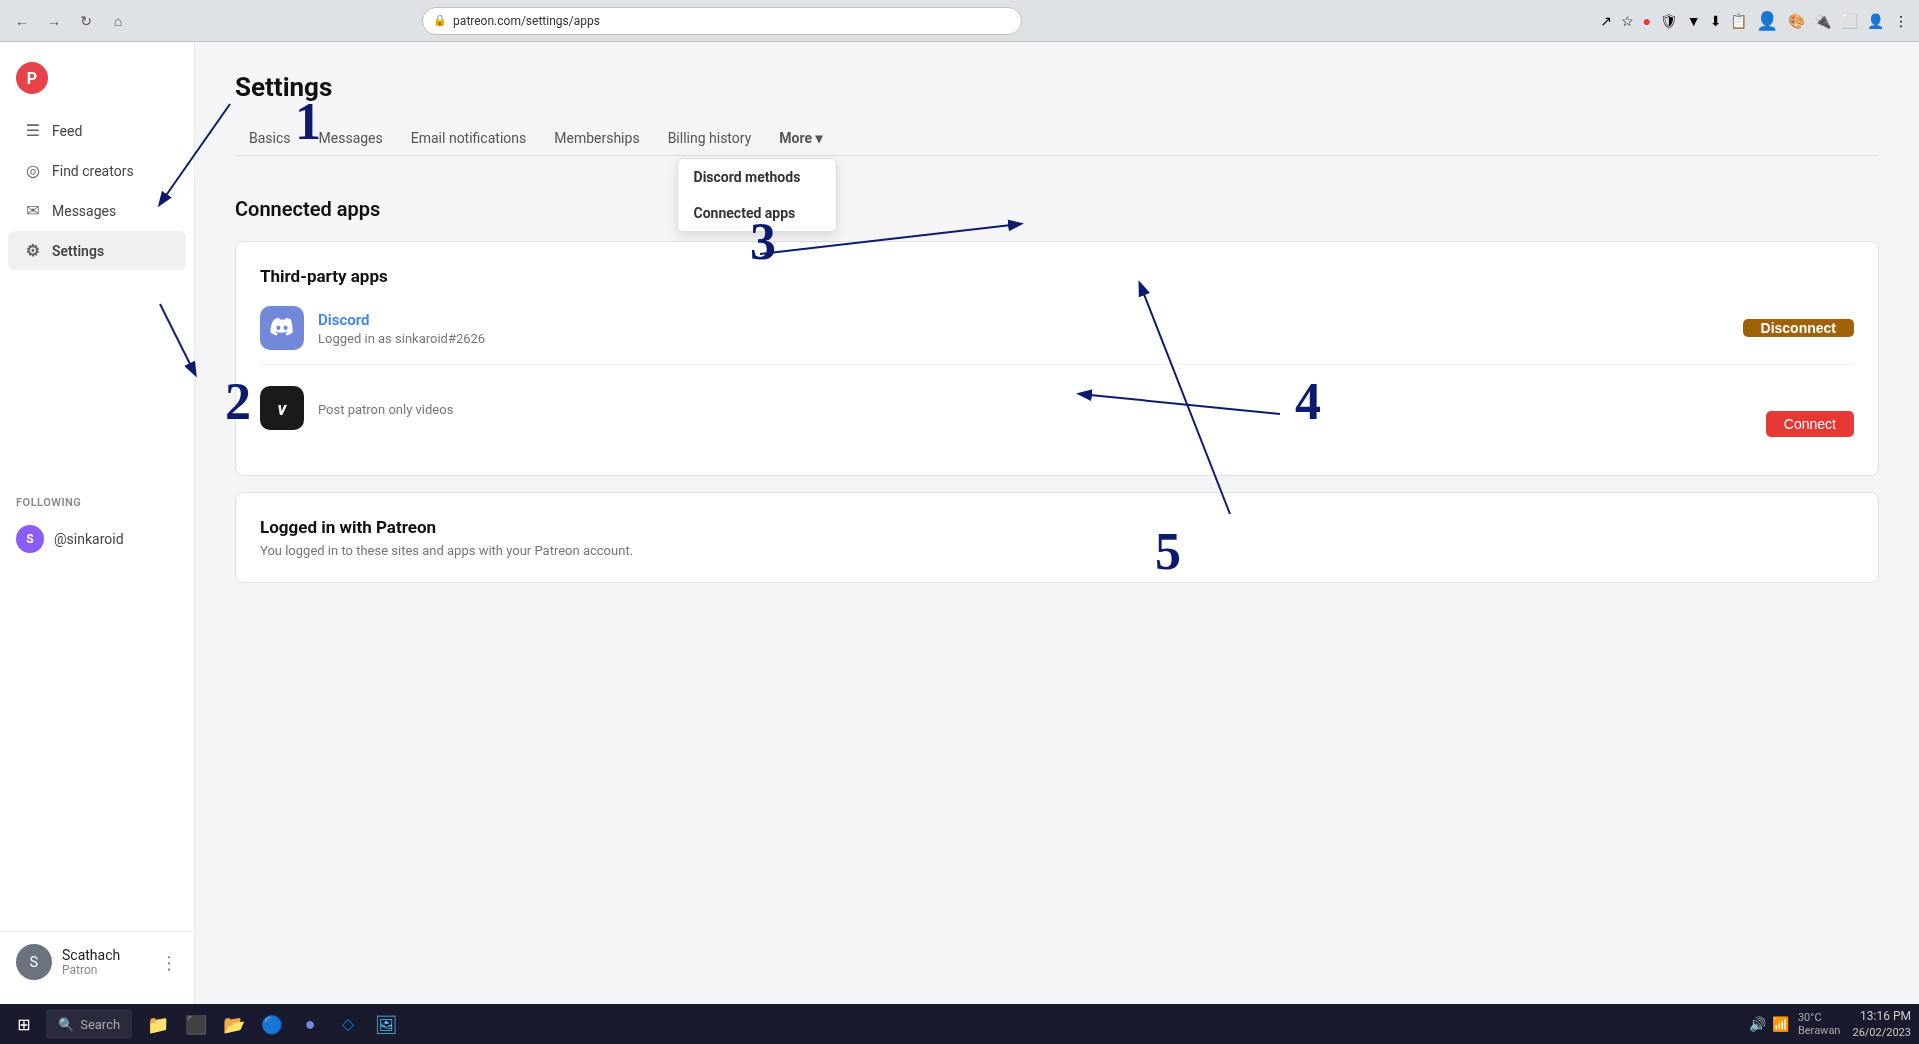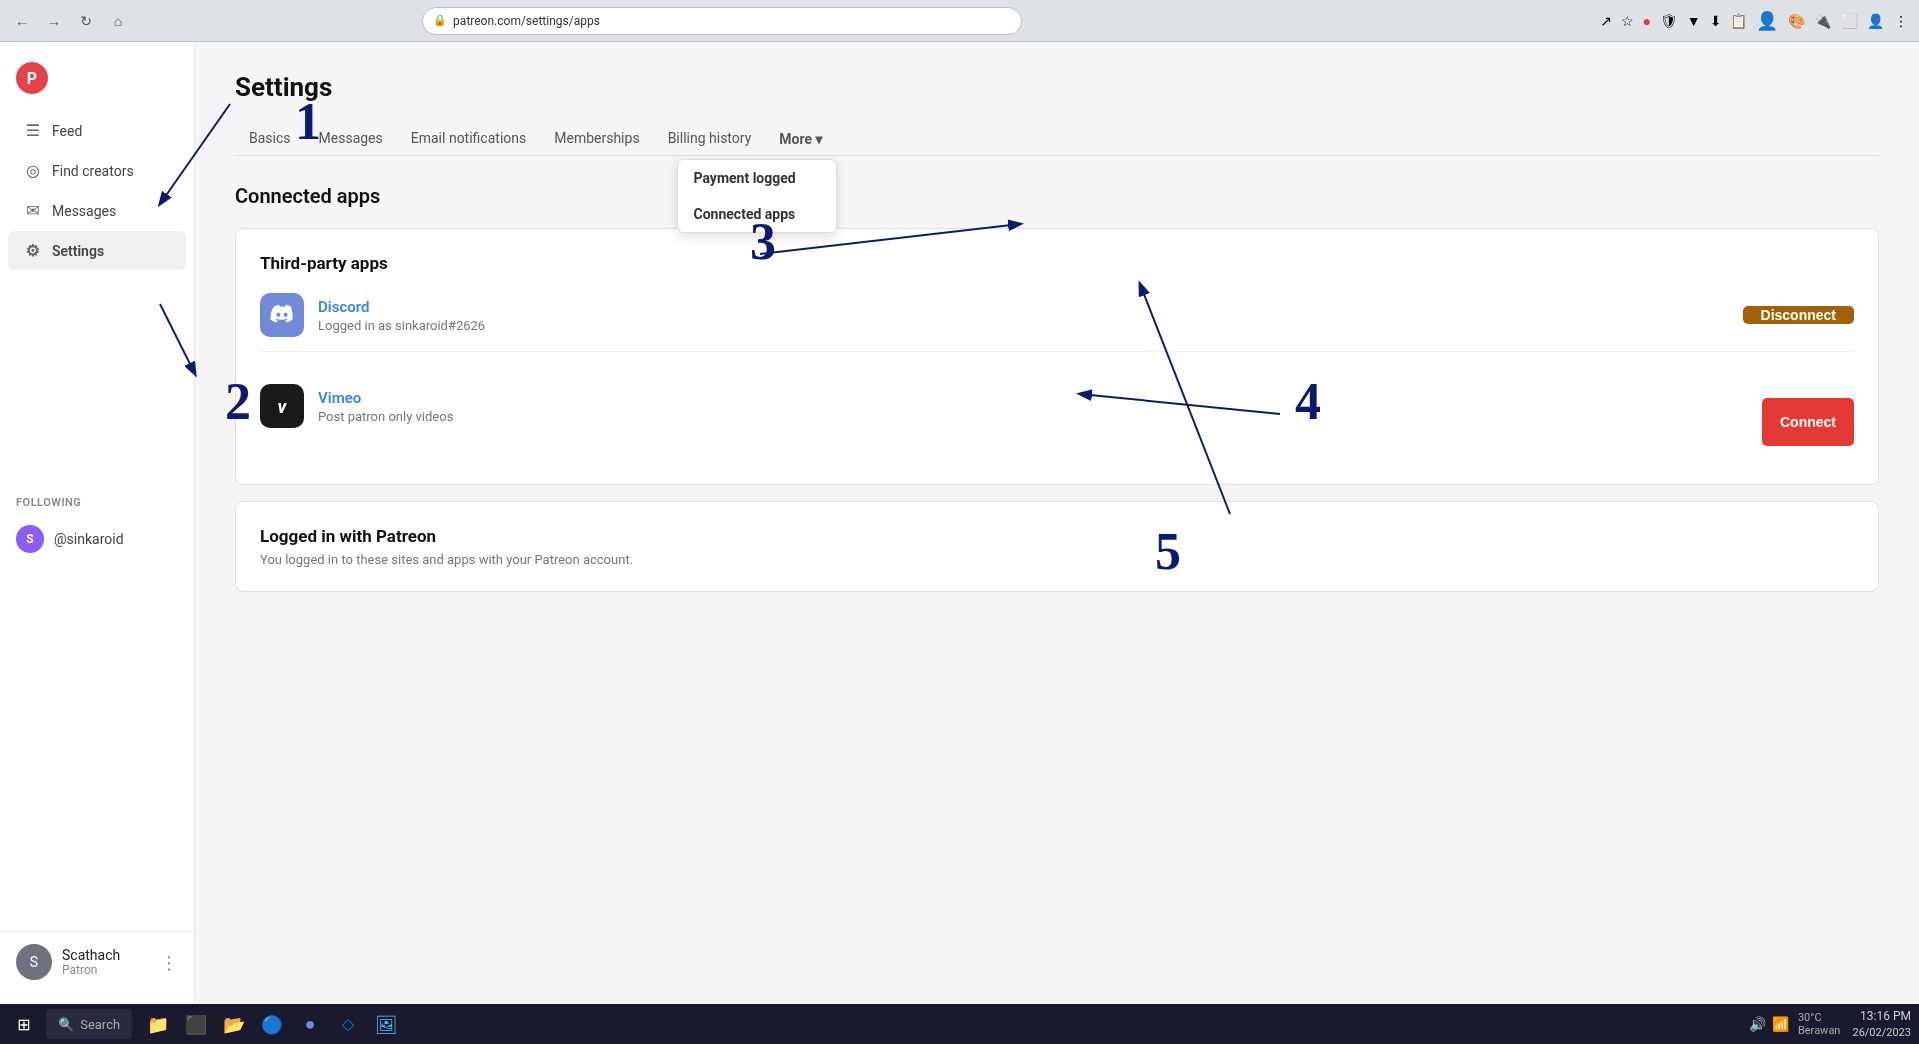--- a/index.html
+++ b/index.html
@@ -73,21 +73,21 @@
     .bottom-menu-btn { color: #888; cursor: pointer; font-size: 18px; }
 
     
     .main-content { flex: 1; overflow-y: auto; padding: 30px 40px; background: #f5f5f7; }
 
     .settings-title { font-size: 26px; font-weight: 700; color: #111; margin-bottom: 20px; }
 
     
     .settings-tabs {
       display: flex; gap: 0; border-bottom: 1px solid #ddd;
-      margin-bottom: 28px; align-items: flex-end;
+      margin-bottom: 41px; align-items: flex-start;
     }
     .tab-item {
       padding: 8px 14px; cursor: pointer; font-size: 14px; color: #555;
       border-bottom: 2px solid transparent; margin-bottom: -1px;
       white-space: nowrap;
     }
     .tab-more {
       display: flex; align-items: center; gap: 4px;
       padding: 8px 14px; cursor: pointer; font-size: 14px; color: #555;
       position: relative;
@@ -131,22 +131,22 @@
     .app-name { font-size: 15px; font-weight: 600; color: #3b82f6; }
     .app-desc { font-size: 13px; color: #777; margin-top: 2px; }
 
     .btn-disconnect {
       background: #a16207; color: white; border: none;
       padding: 1px 18px; border-radius: 5px; cursor: pointer;
       font-size: 14px; font-weight: 600;
     }
     .btn-connect {
       background: #e53935; color: white; border: none;
-      padding: 16px 18px; border-radius: 5px; cursor: pointer;
-      font-size: 14px; font-weight: 700; margin-top: 32px;
+      padding: 5px 18px; border-radius: 5px; cursor: pointer;
+      font-size: 14px; font-weight: 400; margin-top: 32px;
     }
 
     
     .logged-card .card-title { font-size: 17px; font-weight: 700; }
     .logged-desc { font-size: 13px; color: #777; }
 
     
     .taskbar {
       height: 40px; background: #1a1a2e; display: flex; align-items: center;
       padding: 0 8px; gap: 4px; position: fixed; bottom: 0; width: 1919px;
@@ -262,21 +262,21 @@
     <div class="settings-tabs">
       <div class="tab-item">Basics</div>
       <div class="tab-item">Messages</div>
       <div class="tab-item">Email notifications</div>
       <div class="tab-item">Memberships</div>
       <div class="tab-item">Billing history</div>
       <div class="tab-more">
         <span>More ▾</span>
 
         <div class="more-dropdown">
-          <div class="dropdown-item">Payment logged</div>
+          <div class="dropdown-item">Discord methods</div>
           <div class="dropdown-item">Connected apps</div>
         </div>
       </div>
     </div>
 
     <h2 class="section-title">Connected apps</h2>
 
     <div class="card">
       <div class="card-title">Third-party apps</div>
 
@@ -294,21 +294,20 @@
           <div class="app-desc">Logged in as sinkaroid#2626</div>
         </div>
         <button class="btn-disconnect">Disconnect</button>
       </div>
 
       <div class="app-row">
         <div class="app-icon-wrap" style="background:#1a1a1a; border-radius:10px;">
           <span class="vimeo-letter">v</span>
         </div>
         <div class="app-info">
-          <div class="app-name">Vimeo</div>
           <div class="app-desc">Post patron only videos</div>
         </div>
         <button class="btn-connect">Connect</button>
       </div>
     </div>
 
     <div class="card logged-card">
       <div class="card-title">Logged in with Patreon</div>
       <div class="logged-desc">
         <span>You logged in to these sites and apps with your Patreon account.</span>

